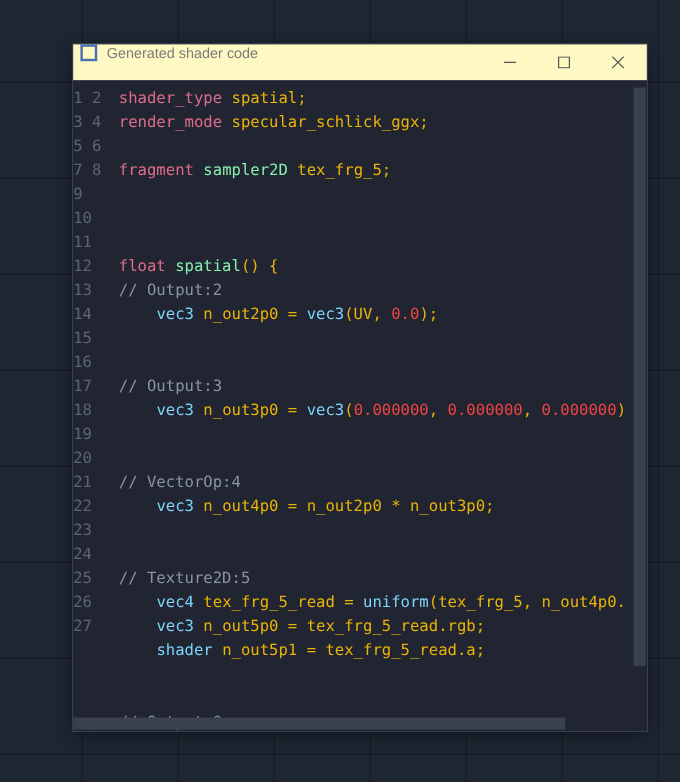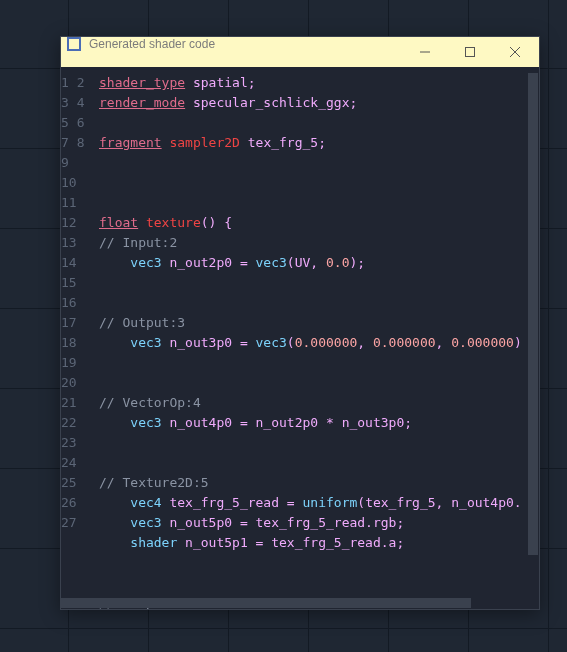--- a/index.html
+++ b/index.html
@@ -73,26 +73,26 @@
     padding-right: 6px;
     user-select: none;
   }
   .code {
     flex: 1 1 auto;
     white-space: pre;
     color: #c8cdd6;
     overflow: hidden;
     padding-left: 6px;
   }
-  .code .kw    { color: #e06c8c; text-decoration: underline; }   
-  .code .type  { color: #ef4444; }   
+  .code .kw    { color: #e06c8c; }   
+  .code .type  { color: #86efac; }   
   .code .btype { color: #7dd3fc; }   
-  .code .num   { color: #fca5a5; }
+  .code .num   { color: #ef4444; }
   .code .comm  { color: #8a93a3; }
-  .code .pun   { color: #f0abfc; margin-top: 15px; }
+  .code .pun   { color: #eab308; margin-top: 15px; }
 
   
   .vscroll {
     position: absolute; right: 1px; top: 6px; bottom: 12px;
     width: 10px;
     background: transparent;
   }
   .vscroll .thumb {
     position: absolute; left: 0; right: 0; top: 0;
     height: 92%;
@@ -164,22 +164,22 @@
 26
 27
 </div>
     <div class="code" id="code"><span class="kw">shader_type</span><span class="pun"> spatial;</span>
 <span class="kw">render_mode</span><span class="pun"> specular_schlick_ggx;</span>
 
 <span class="kw">fragment</span><span class="pun"> </span><span class="type">sampler2D</span><span class="pun"> tex_frg_5;</span>
 
 
 
-<span class="kw">float</span><span class="pun"> </span><span class="type">texture</span><span class="pun">() {</span>
-<span class="comm">// Input:2</span>
+<span class="kw">float</span><span class="pun"> </span><span class="type">spatial</span><span class="pun">() {</span>
+<span class="comm">// Output:2</span>
 <span class="pun">    </span><span class="btype">vec3</span><span class="pun"> n_out2p0 = </span><span class="btype">vec3</span><span class="pun">(UV, </span><span class="num">0.0</span><span class="pun">);</span>
 
 
 <span class="comm">// Output:3</span>
 <span class="pun">    </span><span class="btype">vec3</span><span class="pun"> n_out3p0 = </span><span class="btype">vec3</span><span class="pun">(</span><span class="num">0.000000</span><span class="pun">, </span><span class="num">0.000000</span><span class="pun">, </span><span class="num">0.000000</span><span class="pun">)</span>
 
 
 <span class="comm">// VectorOp:4</span>
 <span class="pun">    </span><span class="btype">vec3</span><span class="pun"> n_out4p0 = n_out2p0 * n_out3p0;</span>
 

